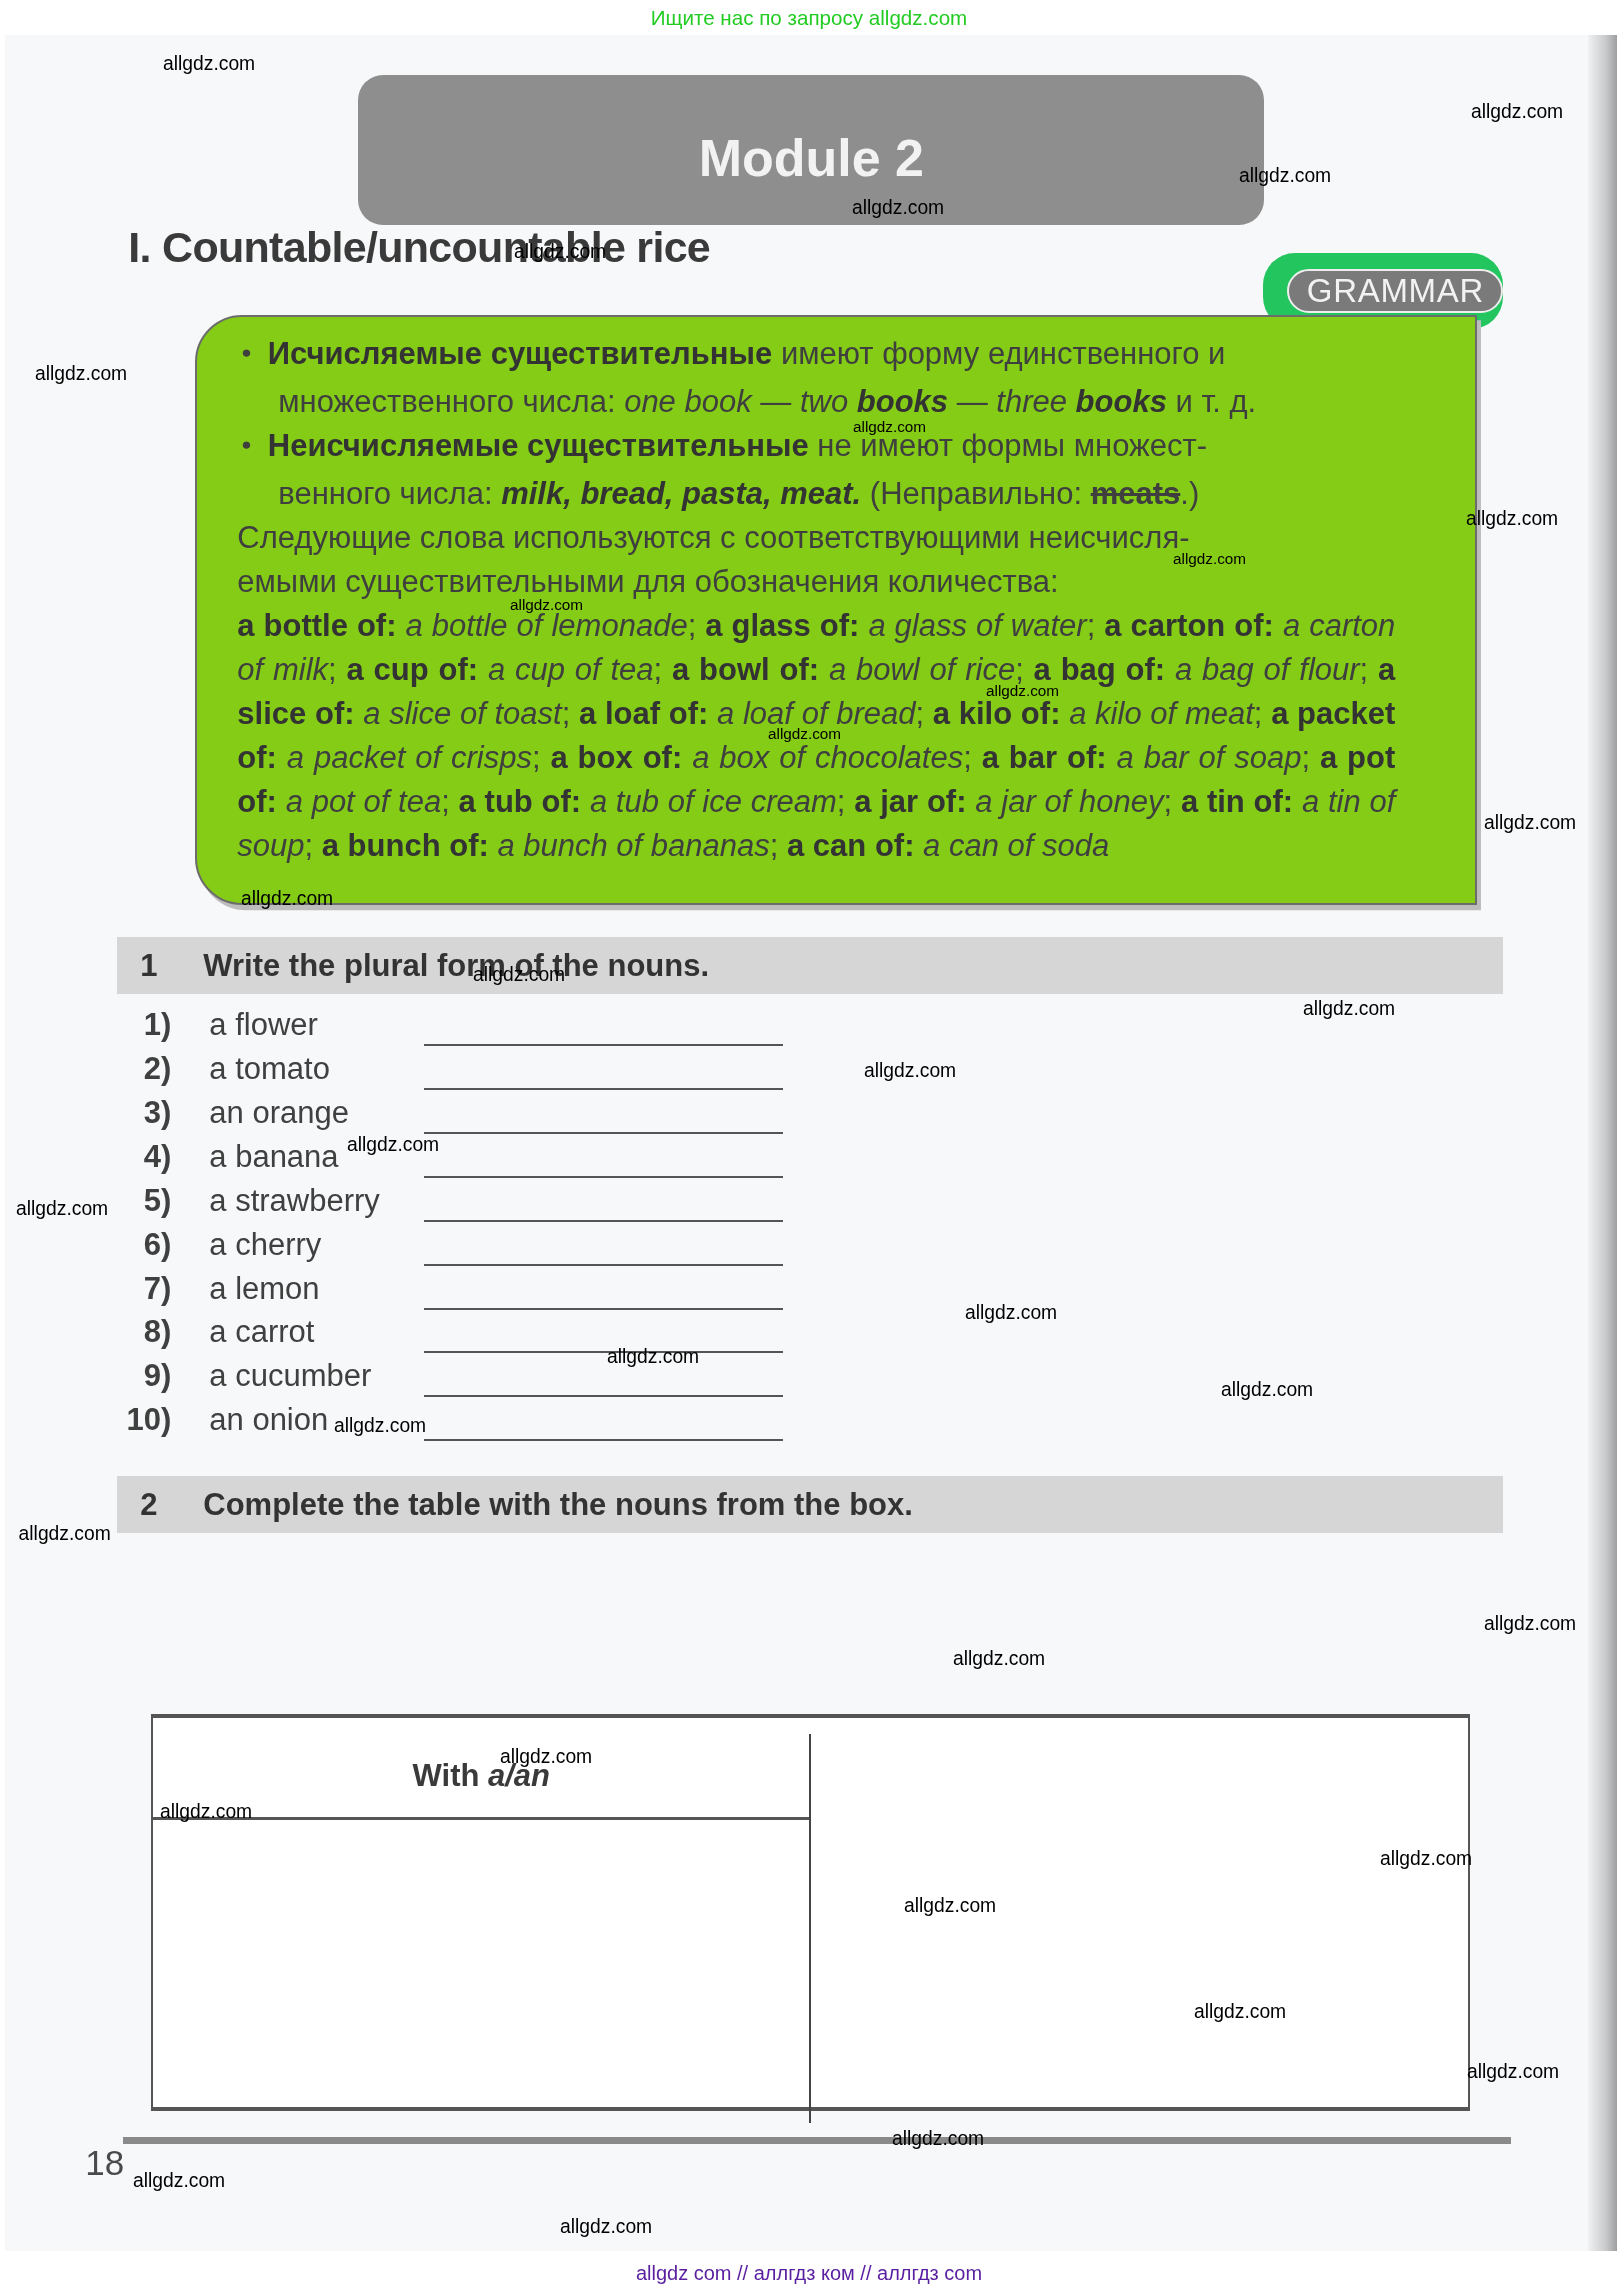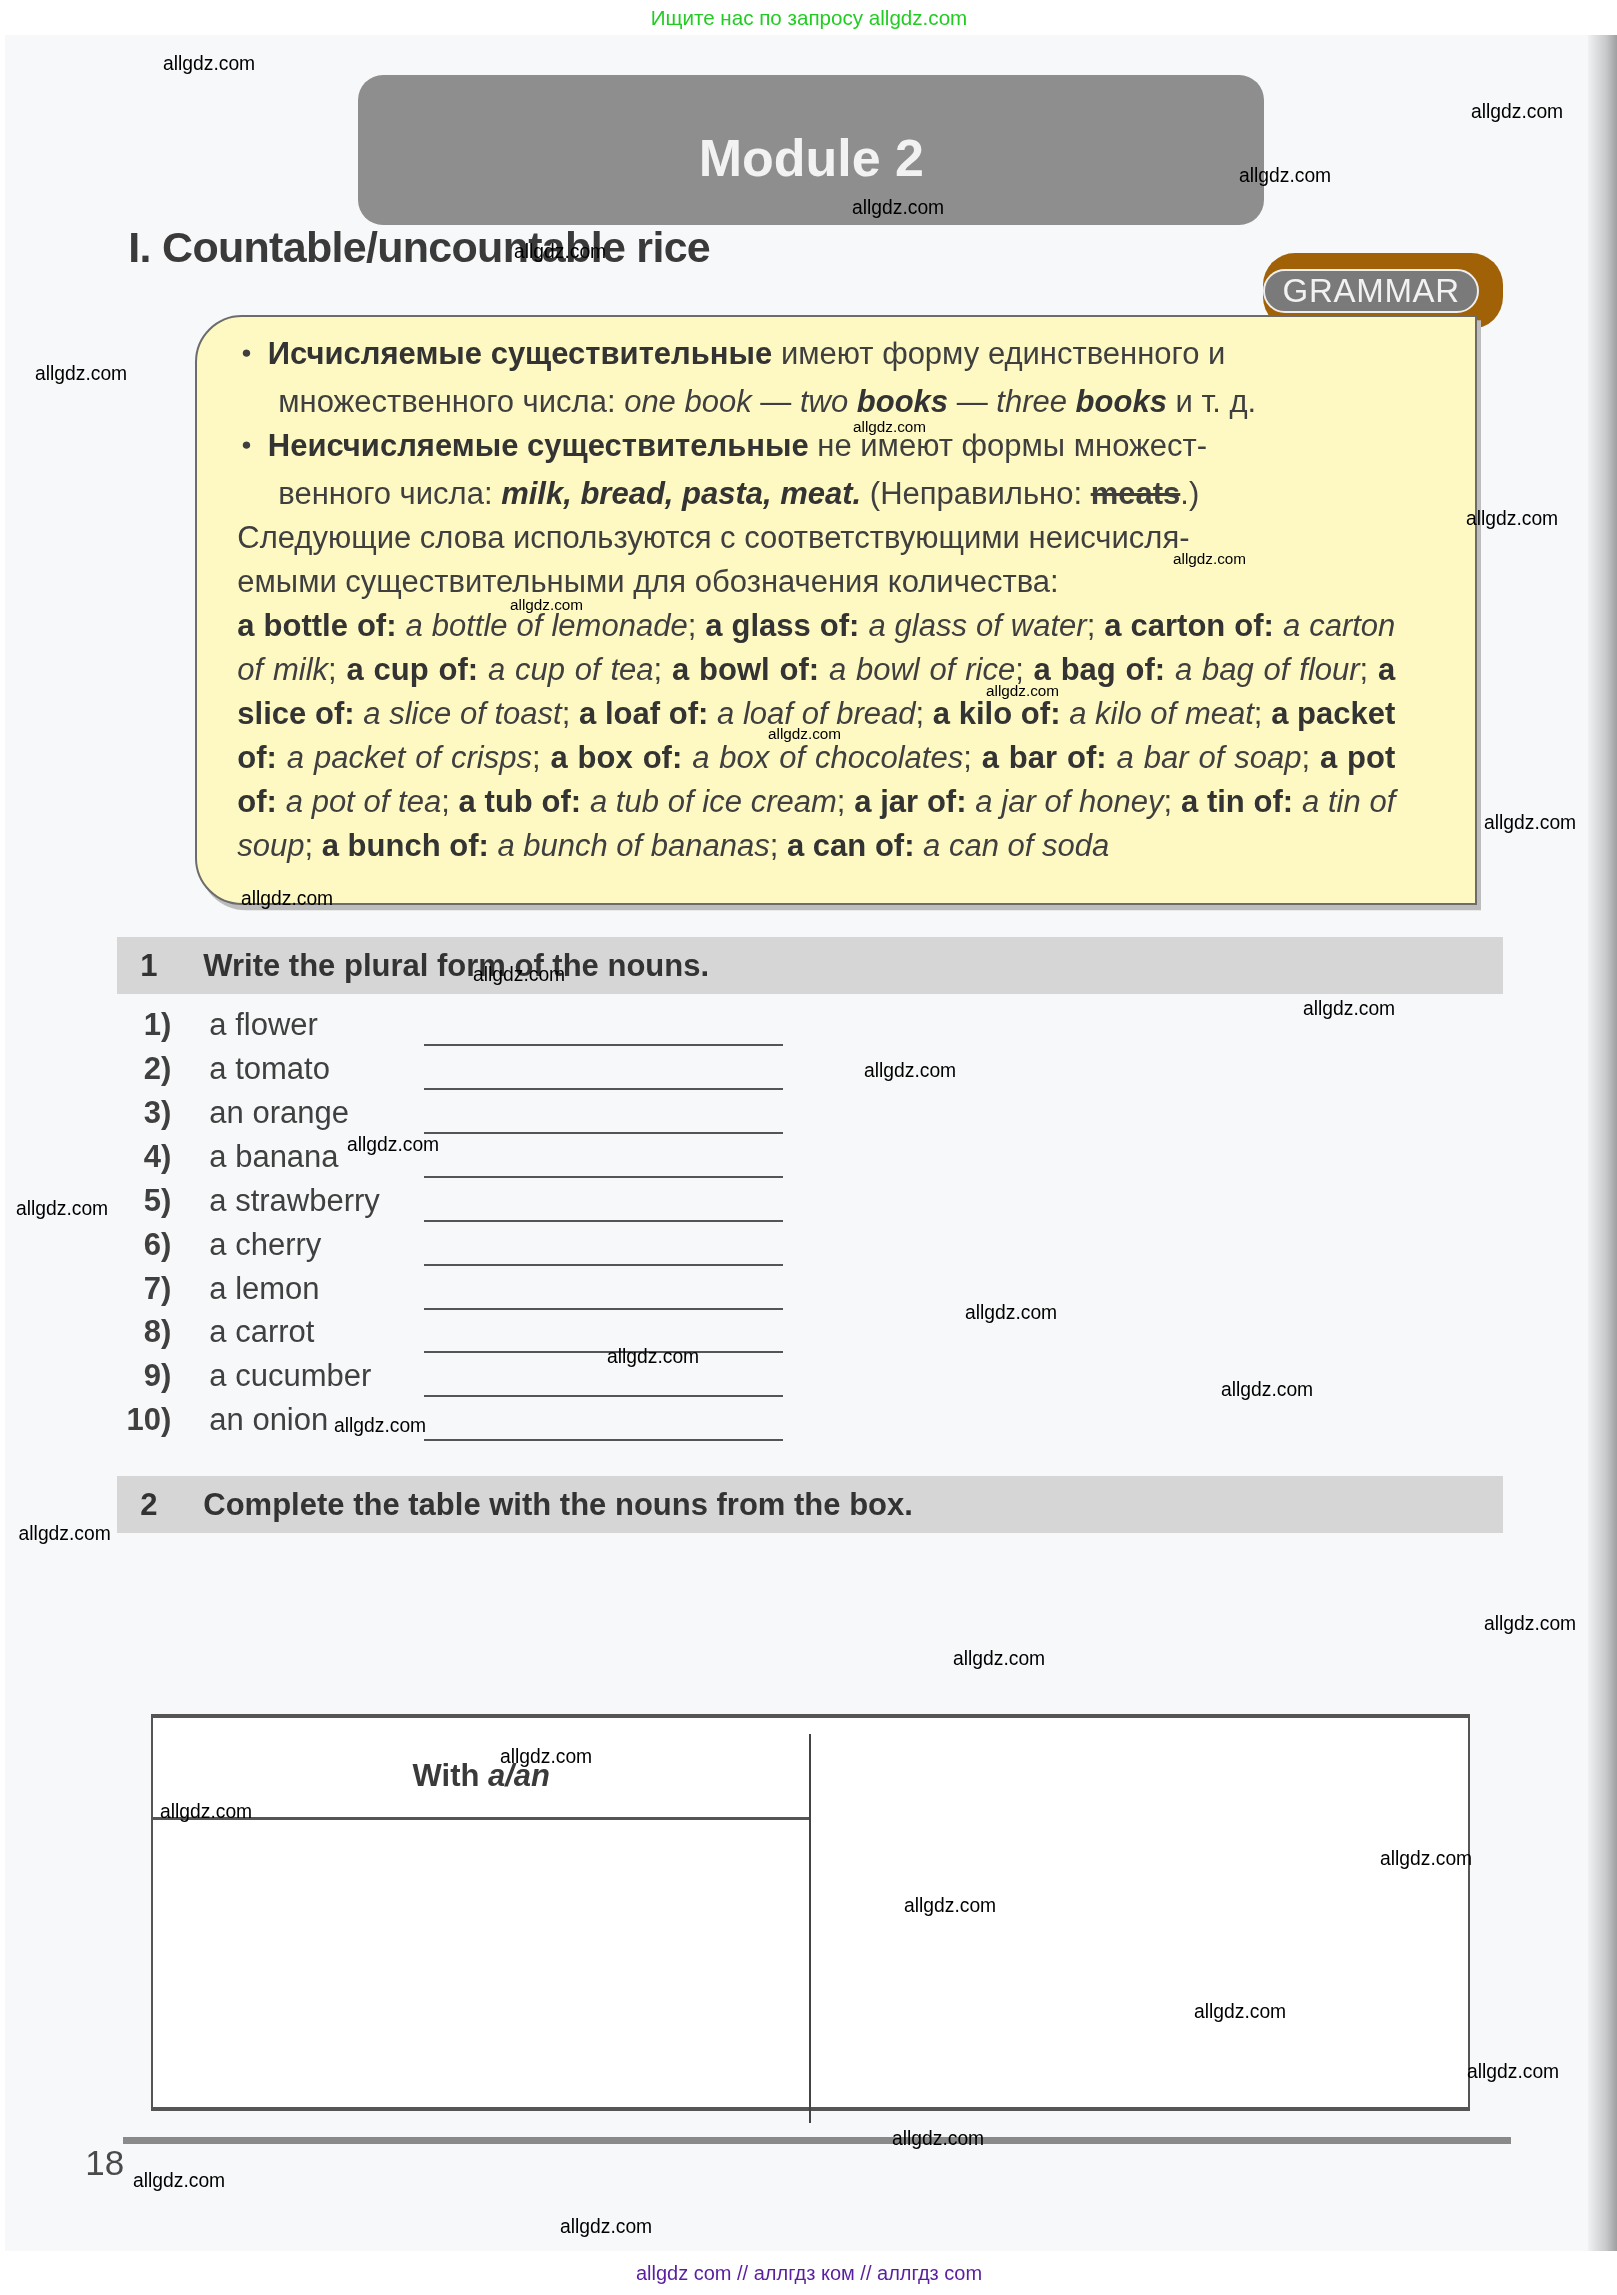--- a/index.html
+++ b/index.html
@@ -9,25 +9,25 @@
             text-align:center; font-size:20.6px; line-height:35px; color:#22cc22; }
   .page { position:absolute; left:5.3px; top:35px; width:1597px; height:2216px; background:#f7f8f9; }
   .spine { position:absolute; right:0; top:35px; width:30px; height:2216px;
            background:linear-gradient(to right,#f0f1f2,#c8c9cb 60%,#9a9b9d); }
   .module-banner { position:absolute; left:353px; top:40px; width:906px; height:150px;
                    background:#8e8e8e; color:#f2f2f2; font-size:52px; font-weight:bold;
                    text-align:center; line-height:166px;border-radius:25px; }
   .section-title { position:absolute; left:123px; top:188px; font-size:43px; font-weight:bold; color:#3a3a3a;
                    letter-spacing:-0.7px; }
   .grammar-badge { position:absolute; left:1258px; top:218px; width:240px; height:76px;
-                   border-radius:32px; background:#a16207; display:flex; align-items:center; justify-content:flex-start; }
+                   border-radius:32px; background:#22c55e; display:flex; align-items:center; justify-content:flex-end; }
   .grammar-badge span { display:block; border:2.7px solid #eee; border-radius:27px; padding:1.3px 17.3px;
                    color:#f2f2f2; font-size:33px; letter-spacing:0.7px; background:#7a7a7a; }
   .rule-box { position:absolute; left:190px; top:280px; width:1278px; height:586px;
-              background:#fef9c3; border:2.7px solid #6c6c6c; border-radius:47px 0 0 47px;
+              background:#84cc16; border:2.7px solid #6c6c6c; border-radius:47px 0 0 47px;
               box-shadow:4px 5.3px 0 #bdbdbd; }
   .rule-inner { position:absolute; left:40px; top:14.6px; width:1158px; font-size:31px; line-height:44px; color:#3f3f3f; }
   .rule-inner p { margin:0; }
   .bullet::before { content:"\25CF"; font-size:17.3px; position:relative; top:-5.3px; margin-right:16px; margin-left:4px; }
   .bullet { text-indent:0; }
   .ind { padding-left:41px; }
   .ex-row { text-align:justify; }
   b { color:#333; }
   .strike { text-decoration:line-through; font-weight:bold; }
   .ex-header { position:absolute; left:112px; width:1386px; height:57px; background:#d6d6d6;

